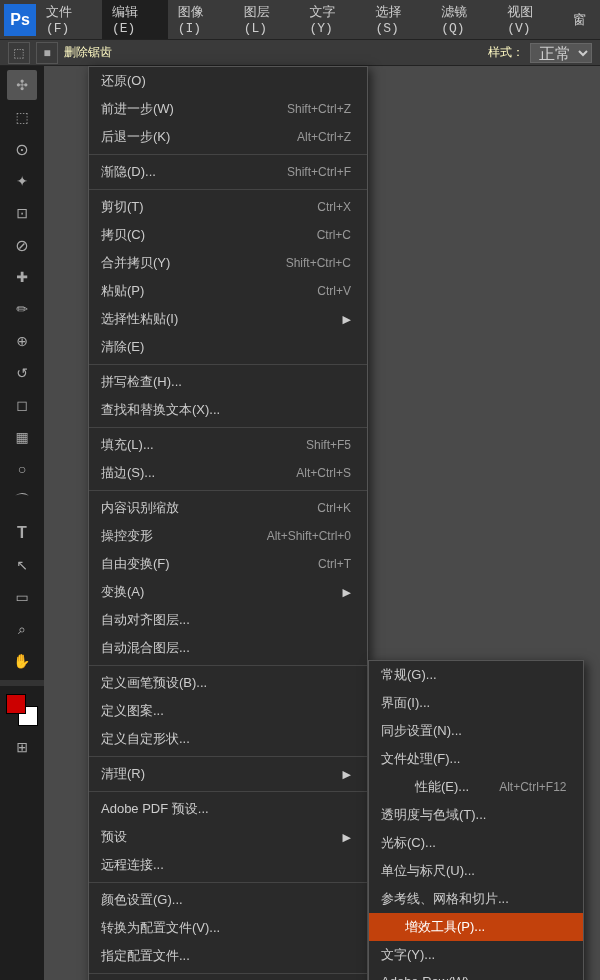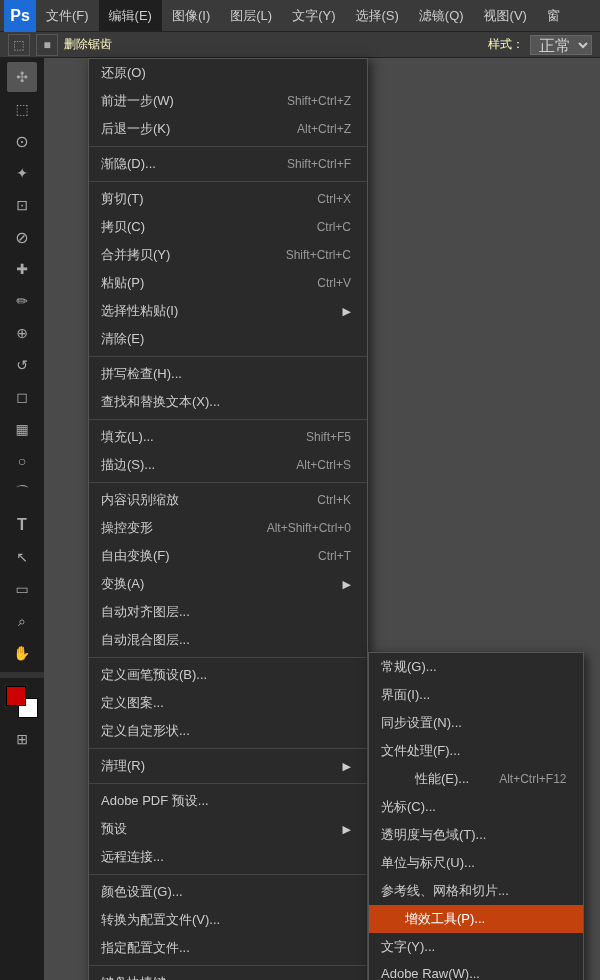--- a/index.html
+++ b/index.html
@@ -11,40 +11,41 @@
       font-size: 13px;
       color: #ccc;
       overflow: hidden;
       position: relative;
     }
 
     
     .menu-bar {
       display: flex;
       align-items: center;
-      height: 32px;
+      height: 40px;
       background: #3a3a3a;
       border-bottom: 1px solid #222;
       padding: 0 4px;
     }
     .menu-bar-logo {
       width: 32px;
       height: 32px;
       background: #1c6bd6;
       display: flex;
       align-items: center;
       justify-content: center;
       color: #fff;
       font-size: 16px;
       font-weight: bold;
       flex-shrink: 0;
     }
     .menu-bar-items {
       display: flex;
       height: 100%;
+      font-family: Liberation Mono, monospace;
     }
     .menu-bar-item {
       padding: 0 10px;
       height: 100%;
       display: flex;
       align-items: center;
       cursor: pointer;
       color: #ccc;
       font-size: 13px;
     }
@@ -408,24 +409,24 @@
             <span>同步设置(N)...</span>
           </div>
         <div class="menu-item">
             <span>文件处理(F)...</span>
           </div>
         <div class="menu-item" style="display:flex;justify-content:space-between;margin-left:34px;">
             <span>性能(E)...</span>
             <span class="shortcut">Alt+Ctrl+F12</span>
           </div>
         <div class="menu-item">
+            <span>透明度与色域(T)...</span>
+          </div>
+        <div class="menu-item">
             <span>光标(C)...</span>
-          </div>
-        <div class="menu-item">
-            <span>透明度与色域(T)...</span>
           </div>
         <div class="menu-item">
             <span>单位与标尺(U)...</span>
           </div>
         <div class="menu-item">
             <span>参考线、网格和切片...</span>
           </div>
         <div class="menu-item highlighted">
             <span>增效工具(P)...</span>
           </div>

